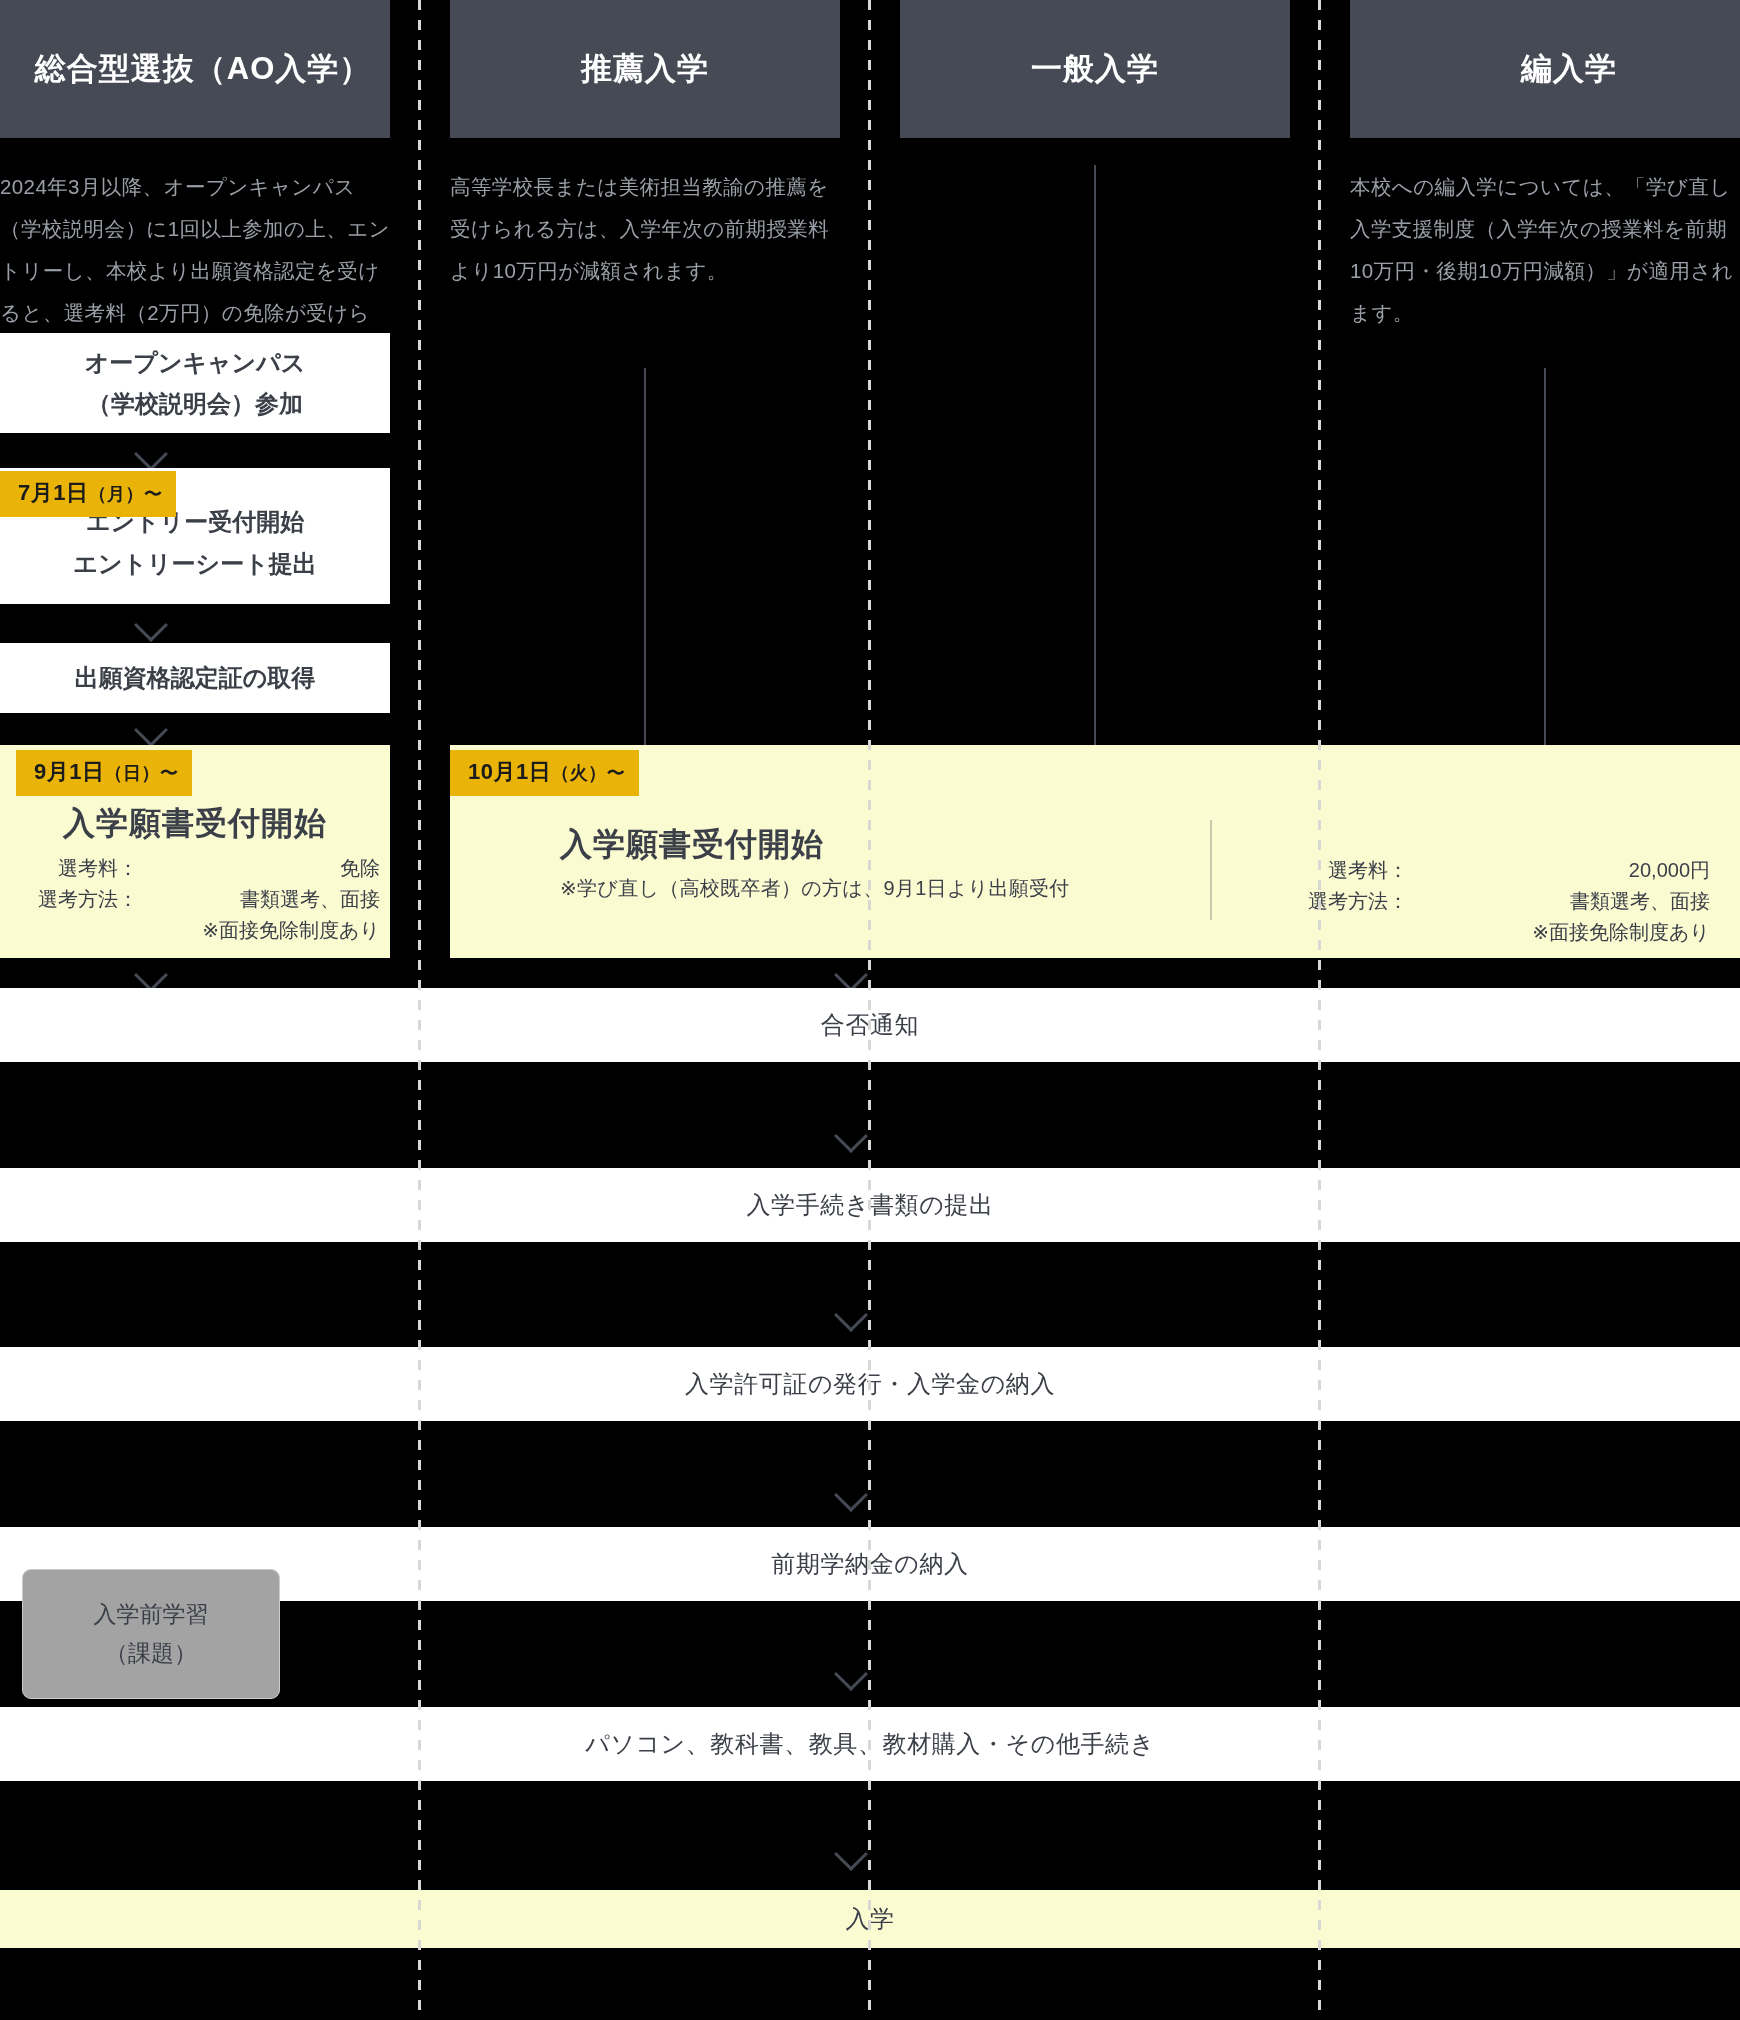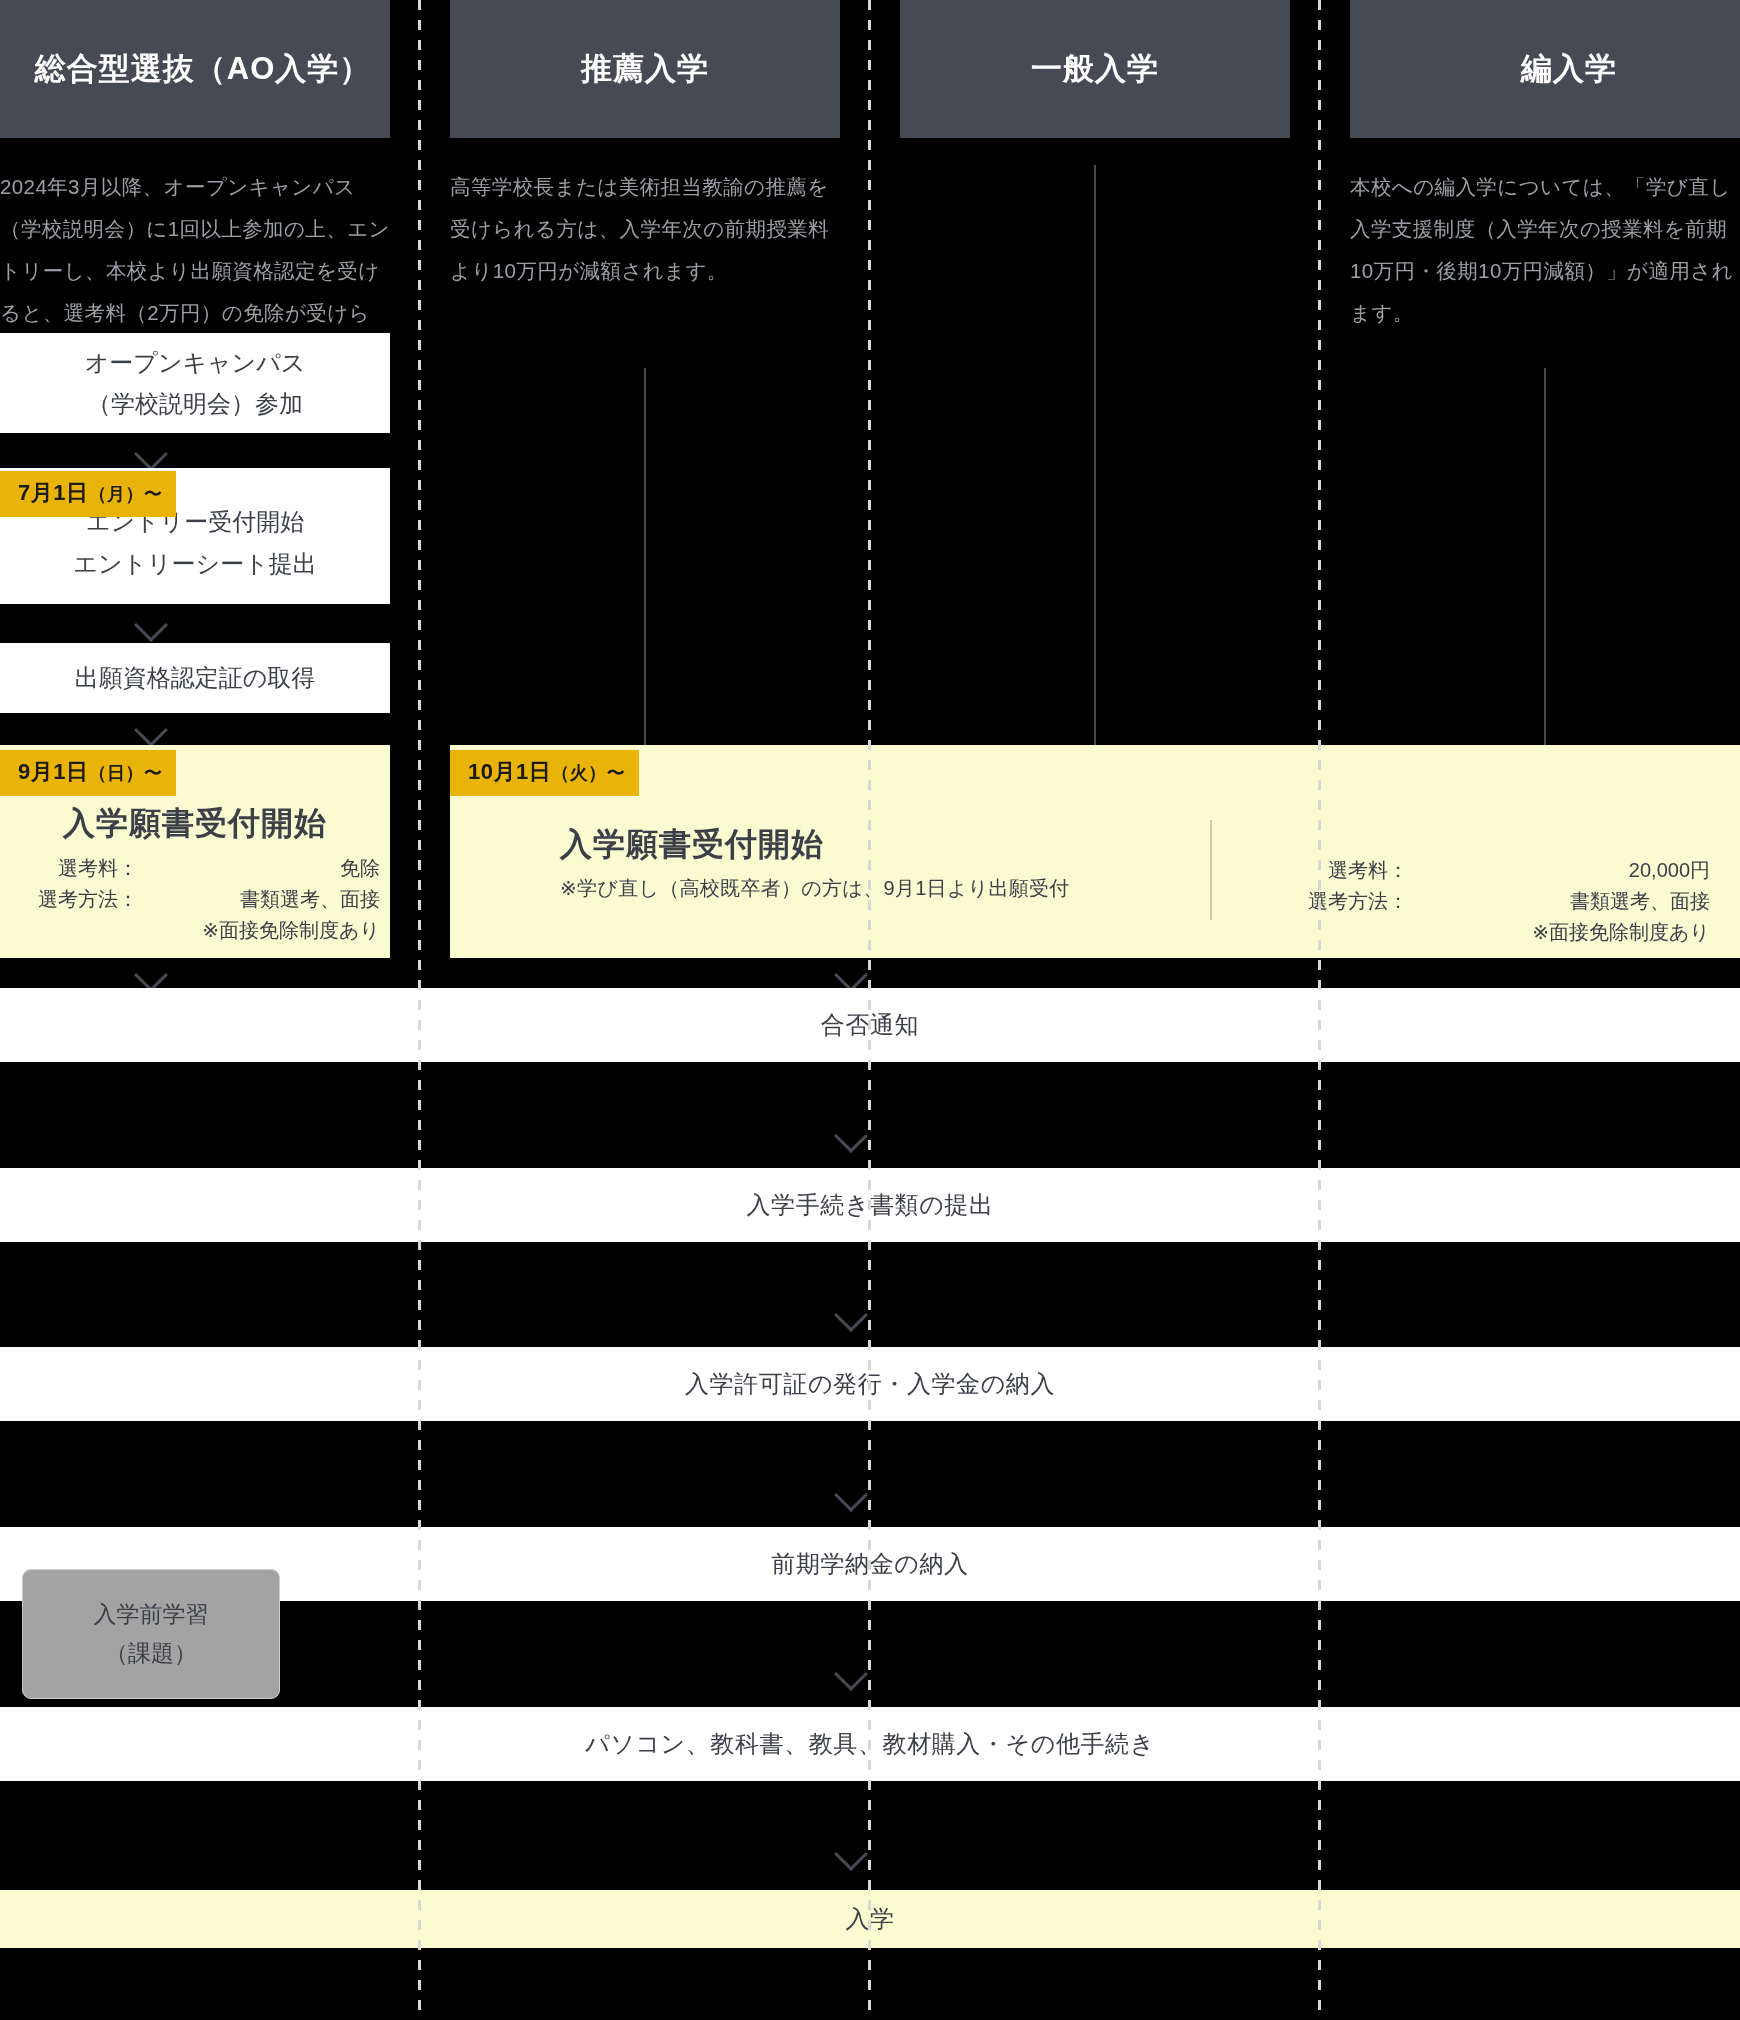--- a/index.html
+++ b/index.html
@@ -44,21 +44,21 @@
   }
 
   
   .box{
     position:absolute;
     display:flex; flex-direction:column; align-items:center; justify-content:center;
     color:#3b3f48;
   }
   .box-white{ background:#ffffff; }
   .box-yellow{ background:#fbfbd2; }
-  .box-title{ font-size:24px; line-height:1.72; text-align:center; font-weight:400; }
+  .box-title{ font-size:24px; line-height:1.72; text-align:center; font-weight:700; }
 
   
   .chev{ position:absolute; width:34px; height:19px; }
   .chev::before{
     content:""; position:absolute; left:3px; top:0;
     width:21px; height:21px;
     border-left:3px solid #454a54; border-bottom:3px solid #454a54;
     transform:rotate(-45deg);
   }
 
@@ -153,21 +153,21 @@
   <div class="box box-white" style="left:0;top:643px;width:390px;height:70px;">
     <div class="box-title">
       <div>出願資格認定証の取得</div>
     </div>
   </div>
 
   <div class="chev" style="left:136px;top:718px;"></div>
 
   <div class="box box-yellow" style="left:0;top:745px;width:390px;height:213px;align-items:flex-start;justify-content:flex-start;">
   </div>
-  <div class="date-badge" style="left:0;top:750px;">
+  <div class="date-badge" style="left:16px;top:750px;">
     <span>9月1日</span><span class="wd">（日）〜</span>
   </div>
   <div style="position:absolute;left:0;top:802px;width:390px;text-align:center;" class="app-heading">入学願書受付開始</div>
   <div class="detail-table" style="position:absolute;left:20px;top:853px;width:360px;">
     <div class="detail-row">
       <span class="detail-key">選考料：</span>
       <span class="detail-val">免除</span>
     </div>
     <div class="detail-row">
       <span class="detail-key">選考方法：</span>

